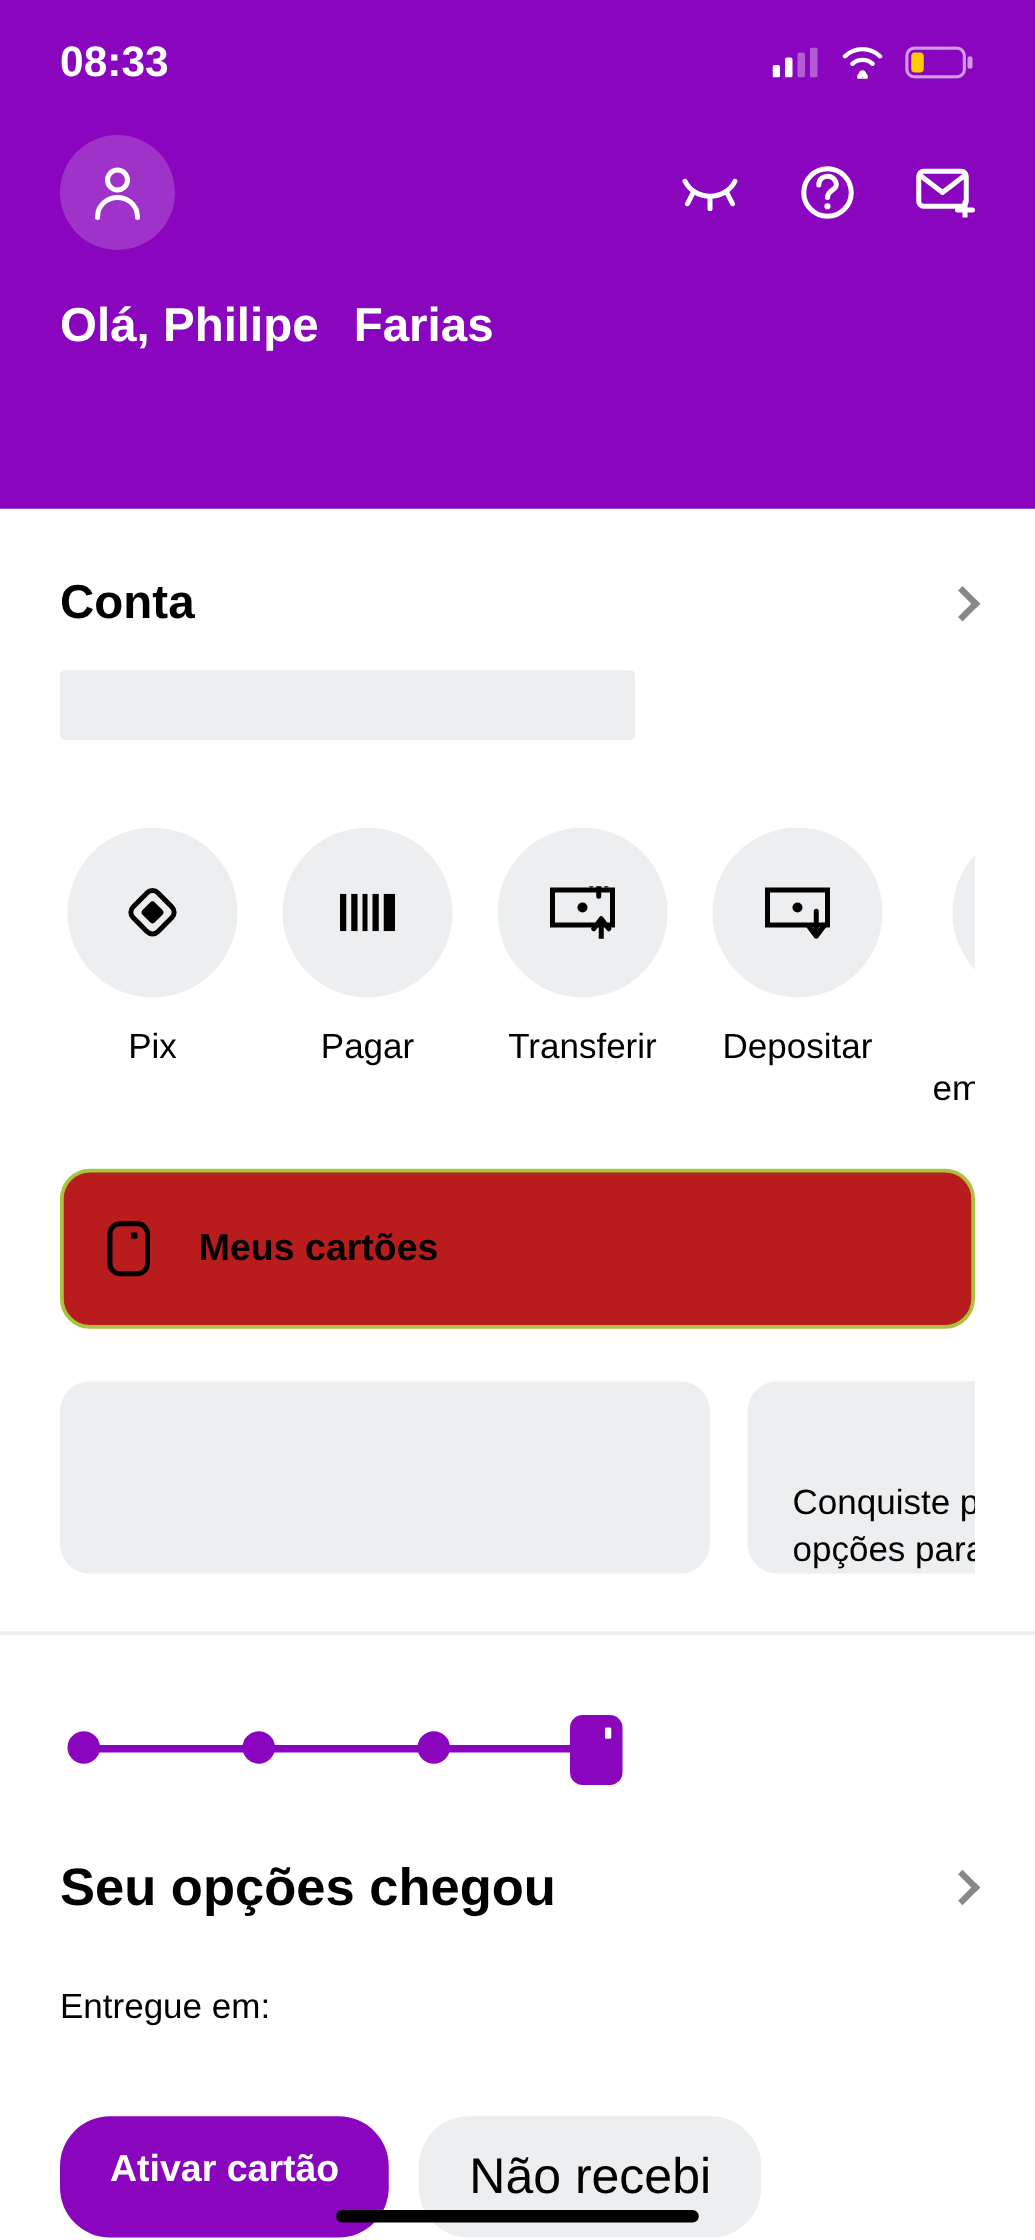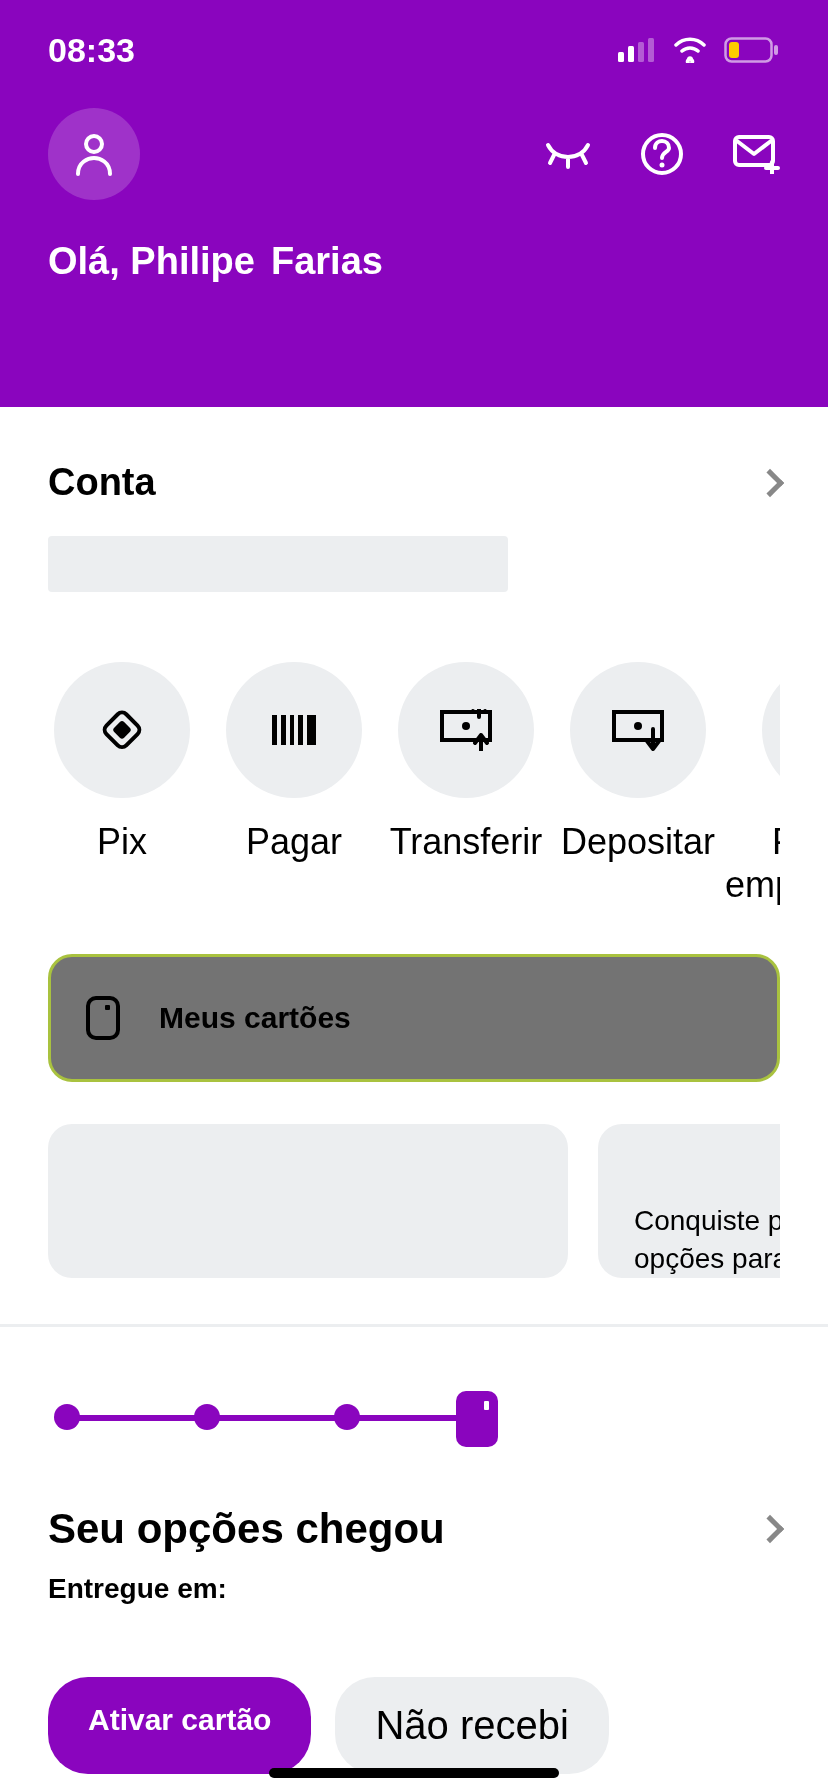--- a/index.html
+++ b/index.html
@@ -50,21 +50,21 @@
     .header-actions {
       display: flex;
       gap: 48px;
       align-items: center;
     }
     .greeting {
       margin-top: 40px;
       font-size: 38px;
       font-weight: 600;
       display: flex;
-      gap: 16px;
+      gap: 28px;
     }
     .content {
       padding: 0 48px;
     }
     .section-row {
       display: flex;
       justify-content: space-between;
       align-items: center;
       margin-top: 54px;
     }
@@ -97,30 +97,30 @@
       width: 136px;
       height: 136px;
       border-radius: 50%;
       background: #eceef0;
       display: flex;
       align-items: center;
       justify-content: center;
     }
     .action-label {
       margin-top: 22px;
-      font-size: 36px;
+      font-size: 28px;
       font-weight: 500;
       text-align: center;
       color: #000;
       line-height: 1.2;
     }
     .cards-button {
       margin-top: 48px;
       border: 3px solid #a9c23f;
-      background: #737373;
+      background: #b91c1c;
       border-radius: 24px;
       padding: 38px 34px;
       display: flex;
       align-items: center;
       gap: 38px;
     }
     .cards-button-label {
       font-size: 30px;
       font-weight: 600;
       color: #000;
@@ -191,23 +191,23 @@
       display: flex;
       justify-content: space-between;
       align-items: center;
     }
     .card-arrived-title {
       font-size: 42px;
       font-weight: 600;
       color: #000;
     }
     .delivered-label {
-      margin: 20px 48px 0 48px;
+      margin: 55px 48px 0 48px;
       font-size: 28px;
-      font-weight: 700;
+      font-weight: 400;
       color: #000;
     }
     .bottom-actions {
       margin: 72px 48px 0 48px;
       display: flex;
       gap: 24px;
     }
     .btn-primary {
       background: #8A05BE;
       color: #fff;

